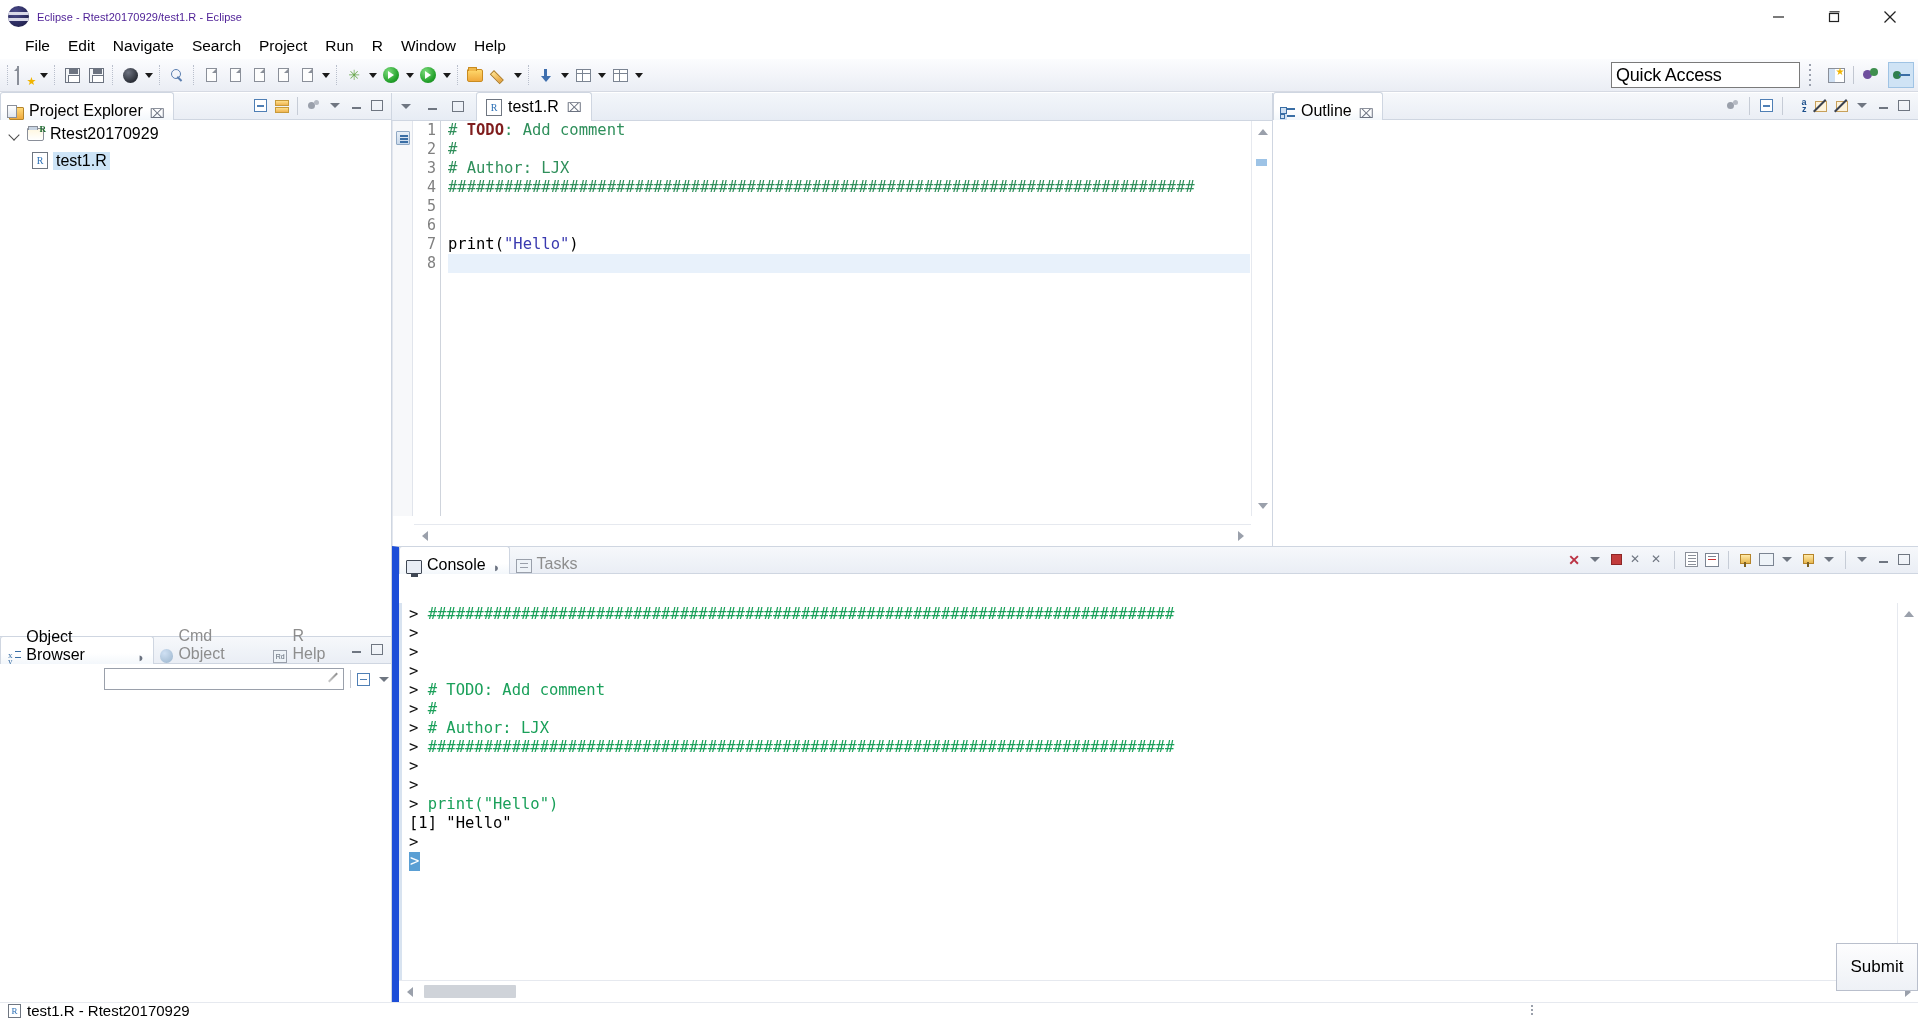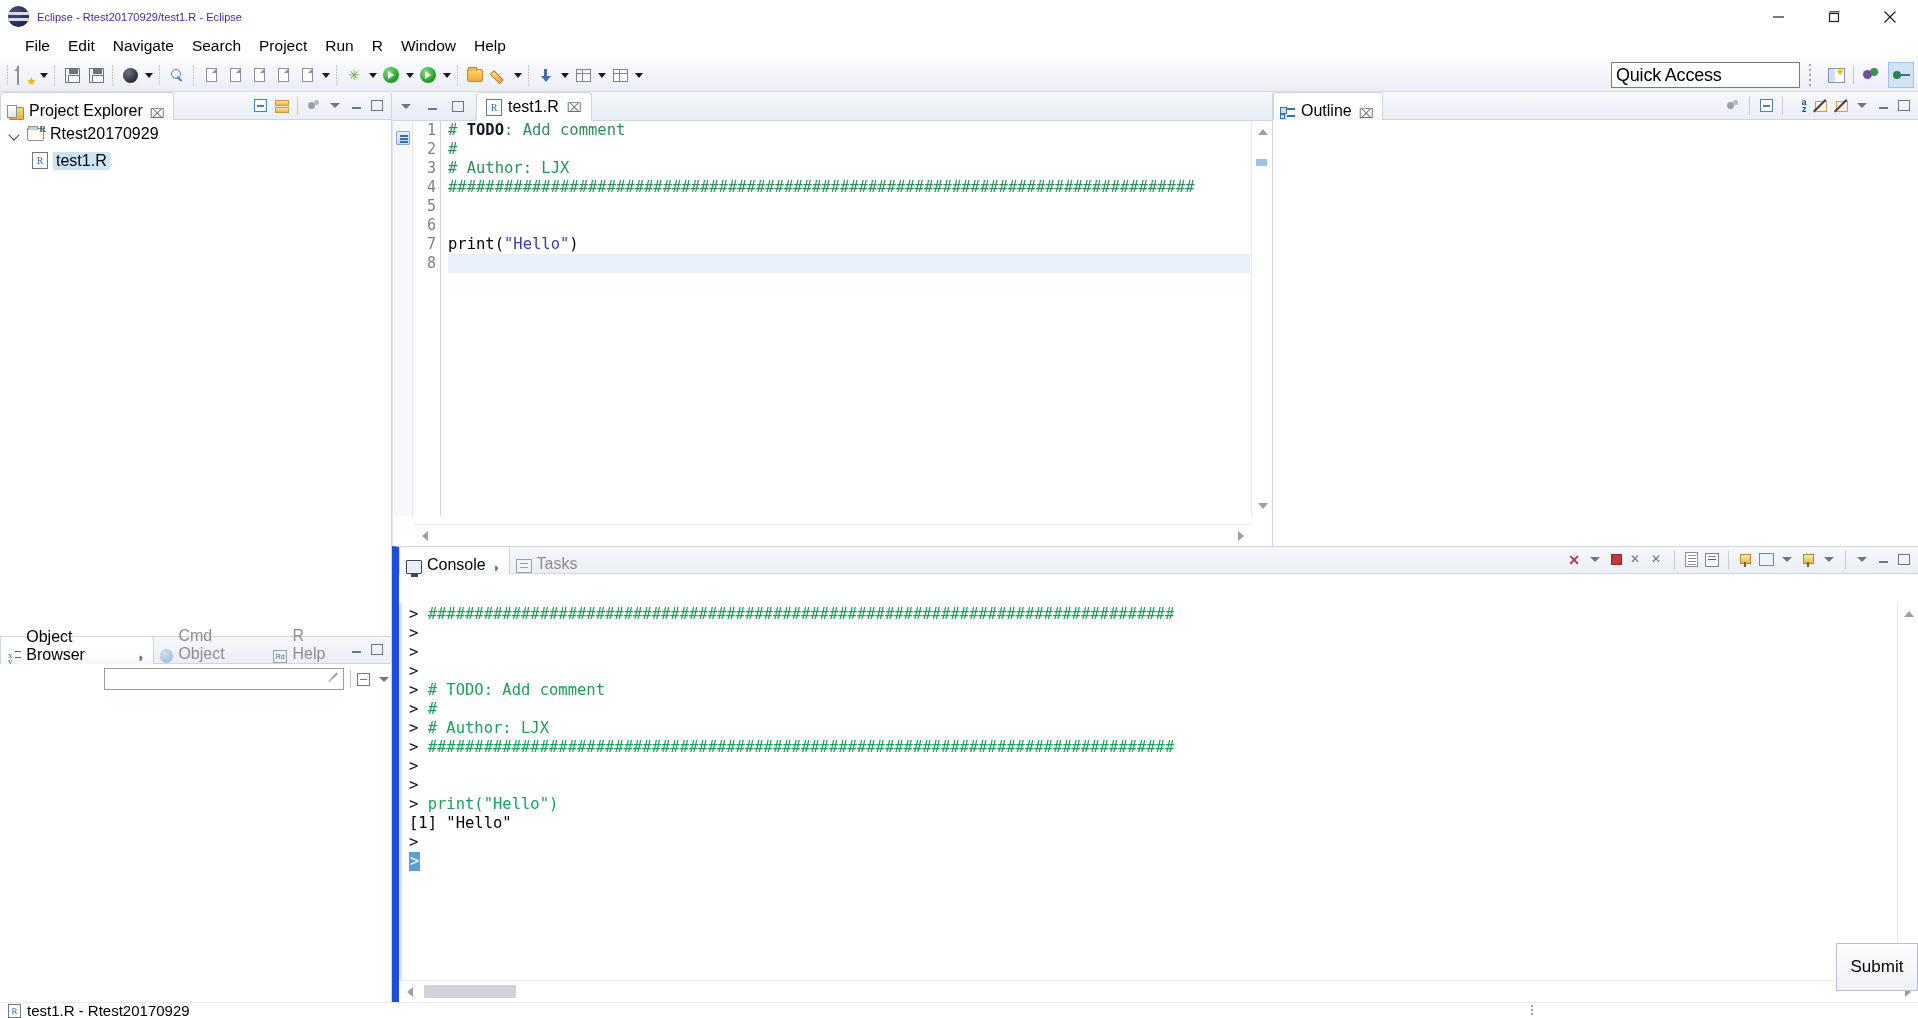--- a/index.html
+++ b/index.html
@@ -436,21 +436,21 @@
     position: absolute; left: 48px; right: 22px; top: 0; bottom: 30px;
     overflow: hidden; padding-left: 7px;
   }
   .code-line {
     height: 19px; line-height: 19px;
     font-family: "DejaVu Sans Mono", monospace; font-size: 15.5px;
     white-space: pre; color: #000;
   }
   .code-line.current { background: #e8f1fb; }
   .cm { color: #2f8f5b; }
-  .cm-b { color: #0f172a; font-weight: bold; text-align: center; }
+  .cm-b { color: #7f1d1d; font-weight: bold; text-align: center; }
   .str { color: #3a3ab0; }
   .ed-vscroll {
     position: absolute; right: 0; top: 0; width: 21px; bottom: 30px;
     background: #ffffff; border-left: 1px solid #e6e9ef;
   }
   .sb-arrow-up, .sb-arrow-dn {
     width: 21px; height: 21px; display:flex; align-items:center; justify-content:center;
   }
   .sb-arrow-up::after {
     content:""; width:0;height:0; border-left:5px solid transparent;border-right:5px solid transparent;

